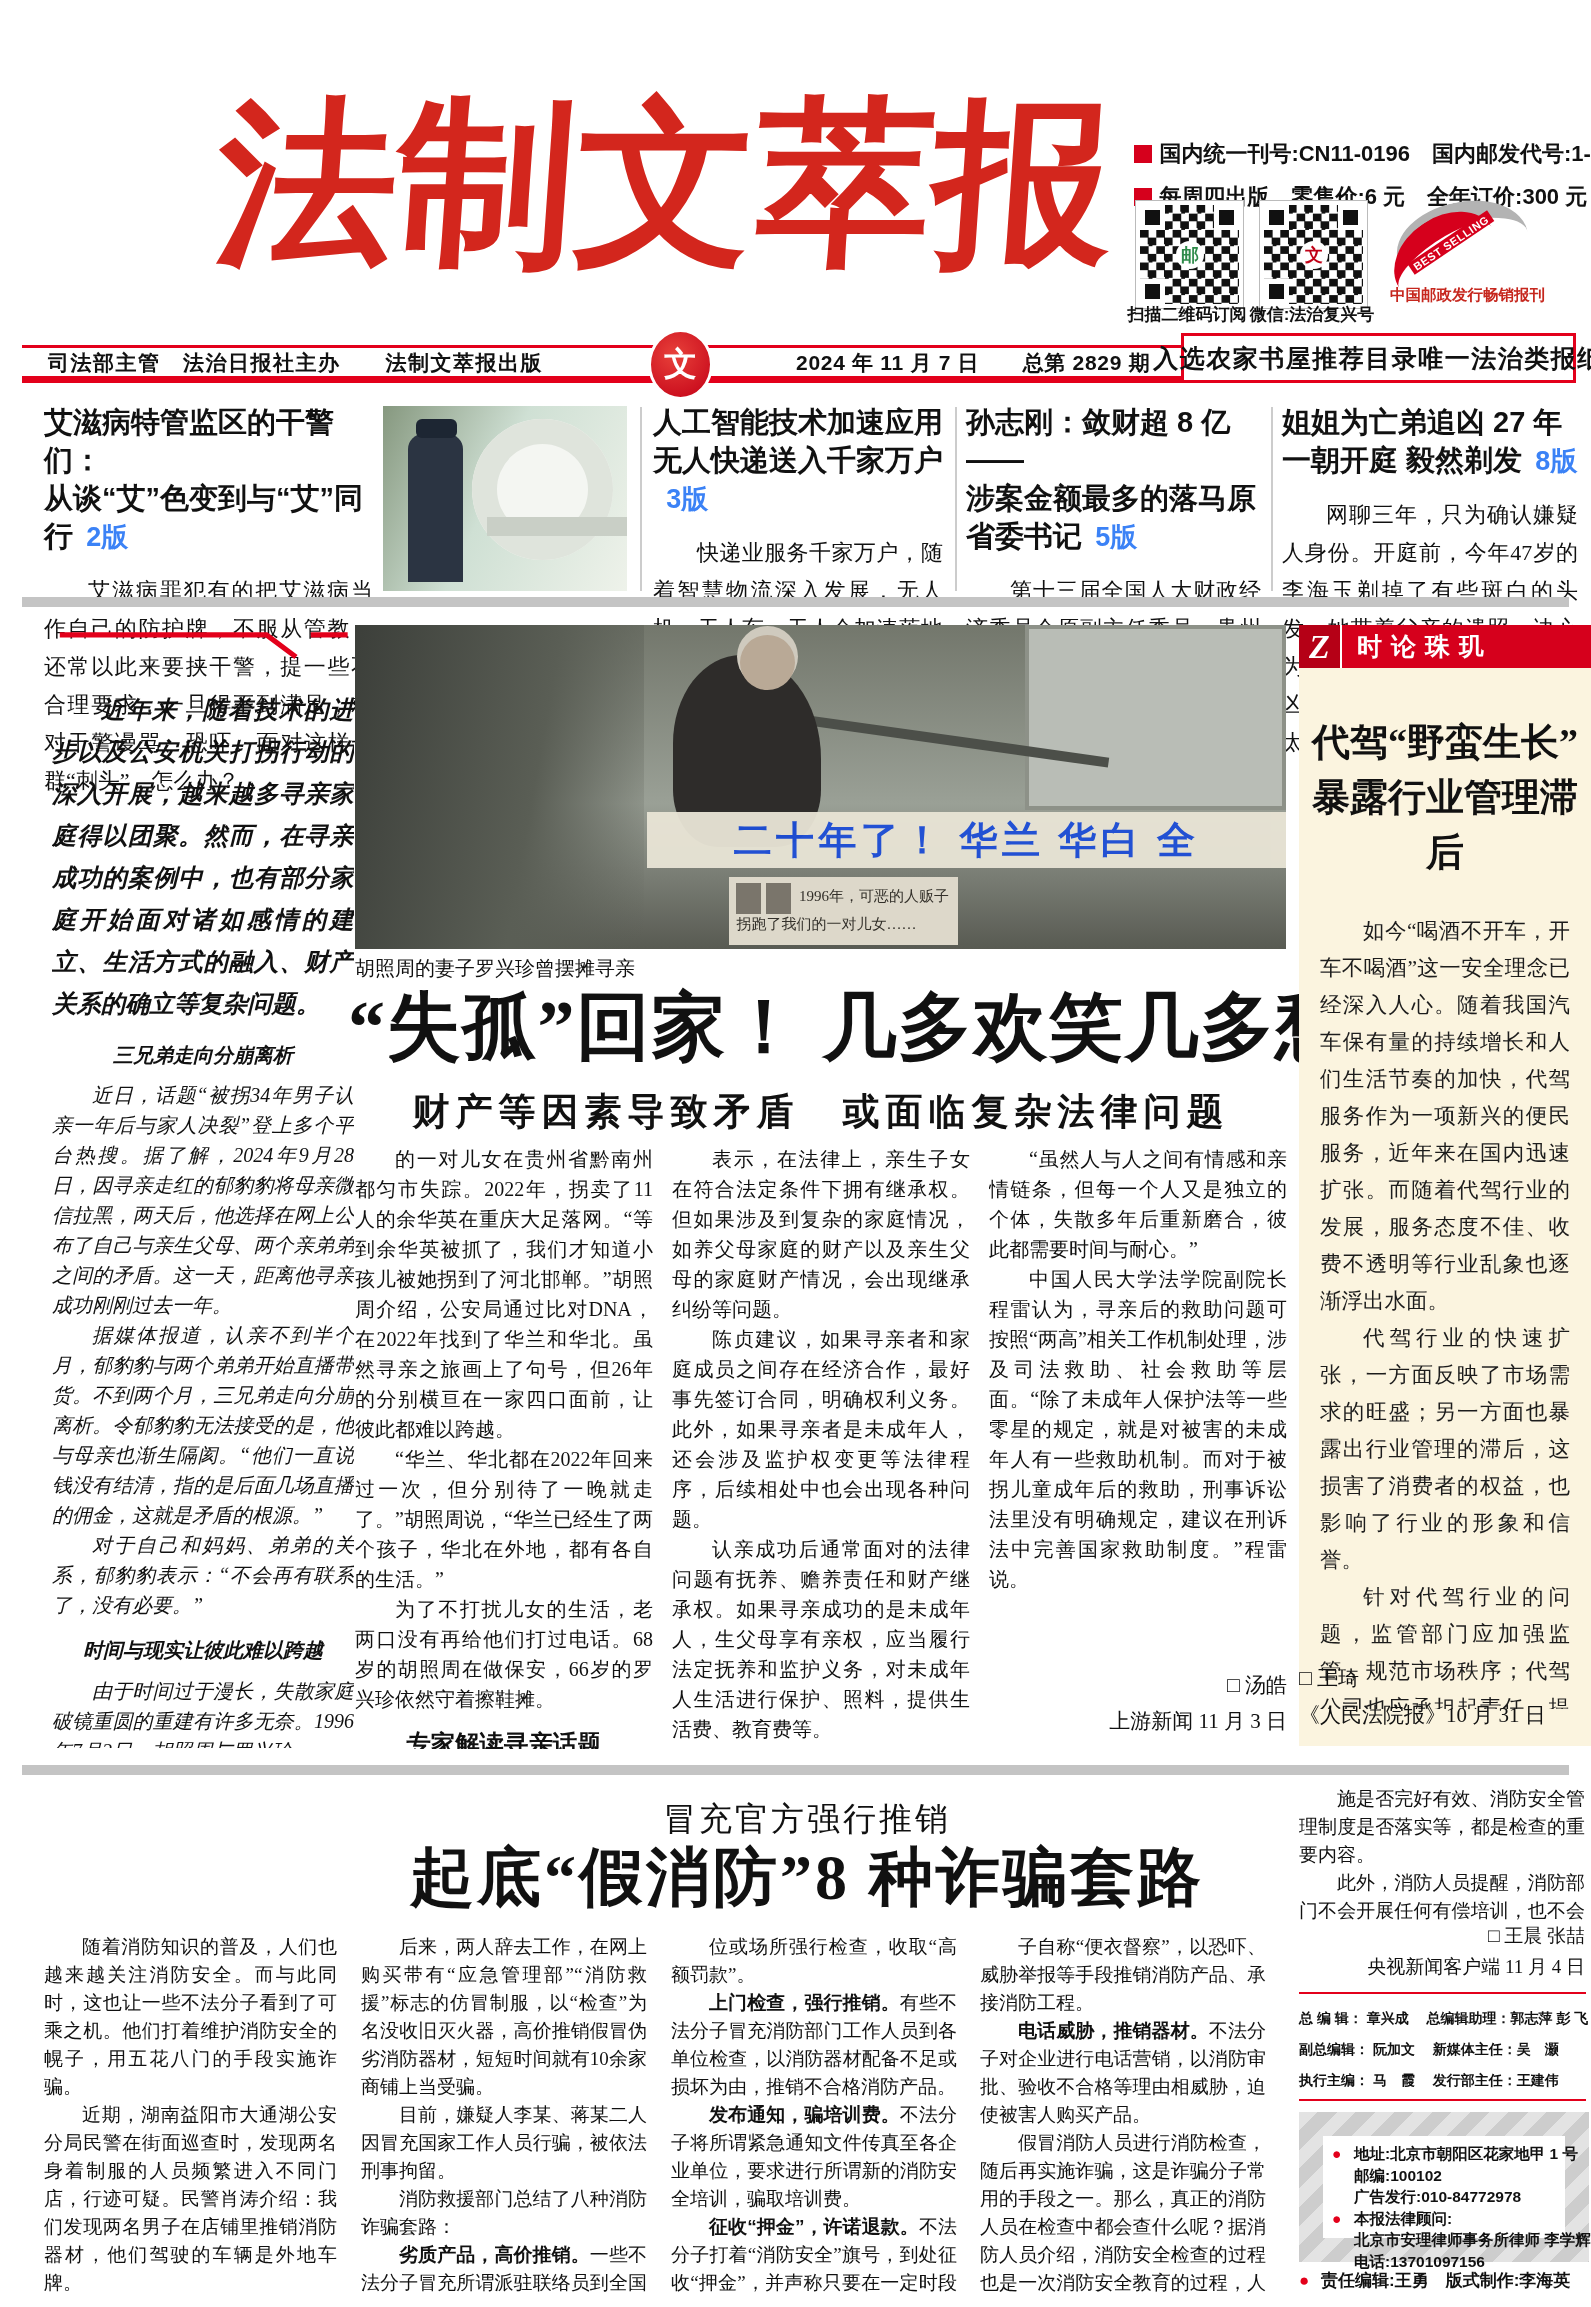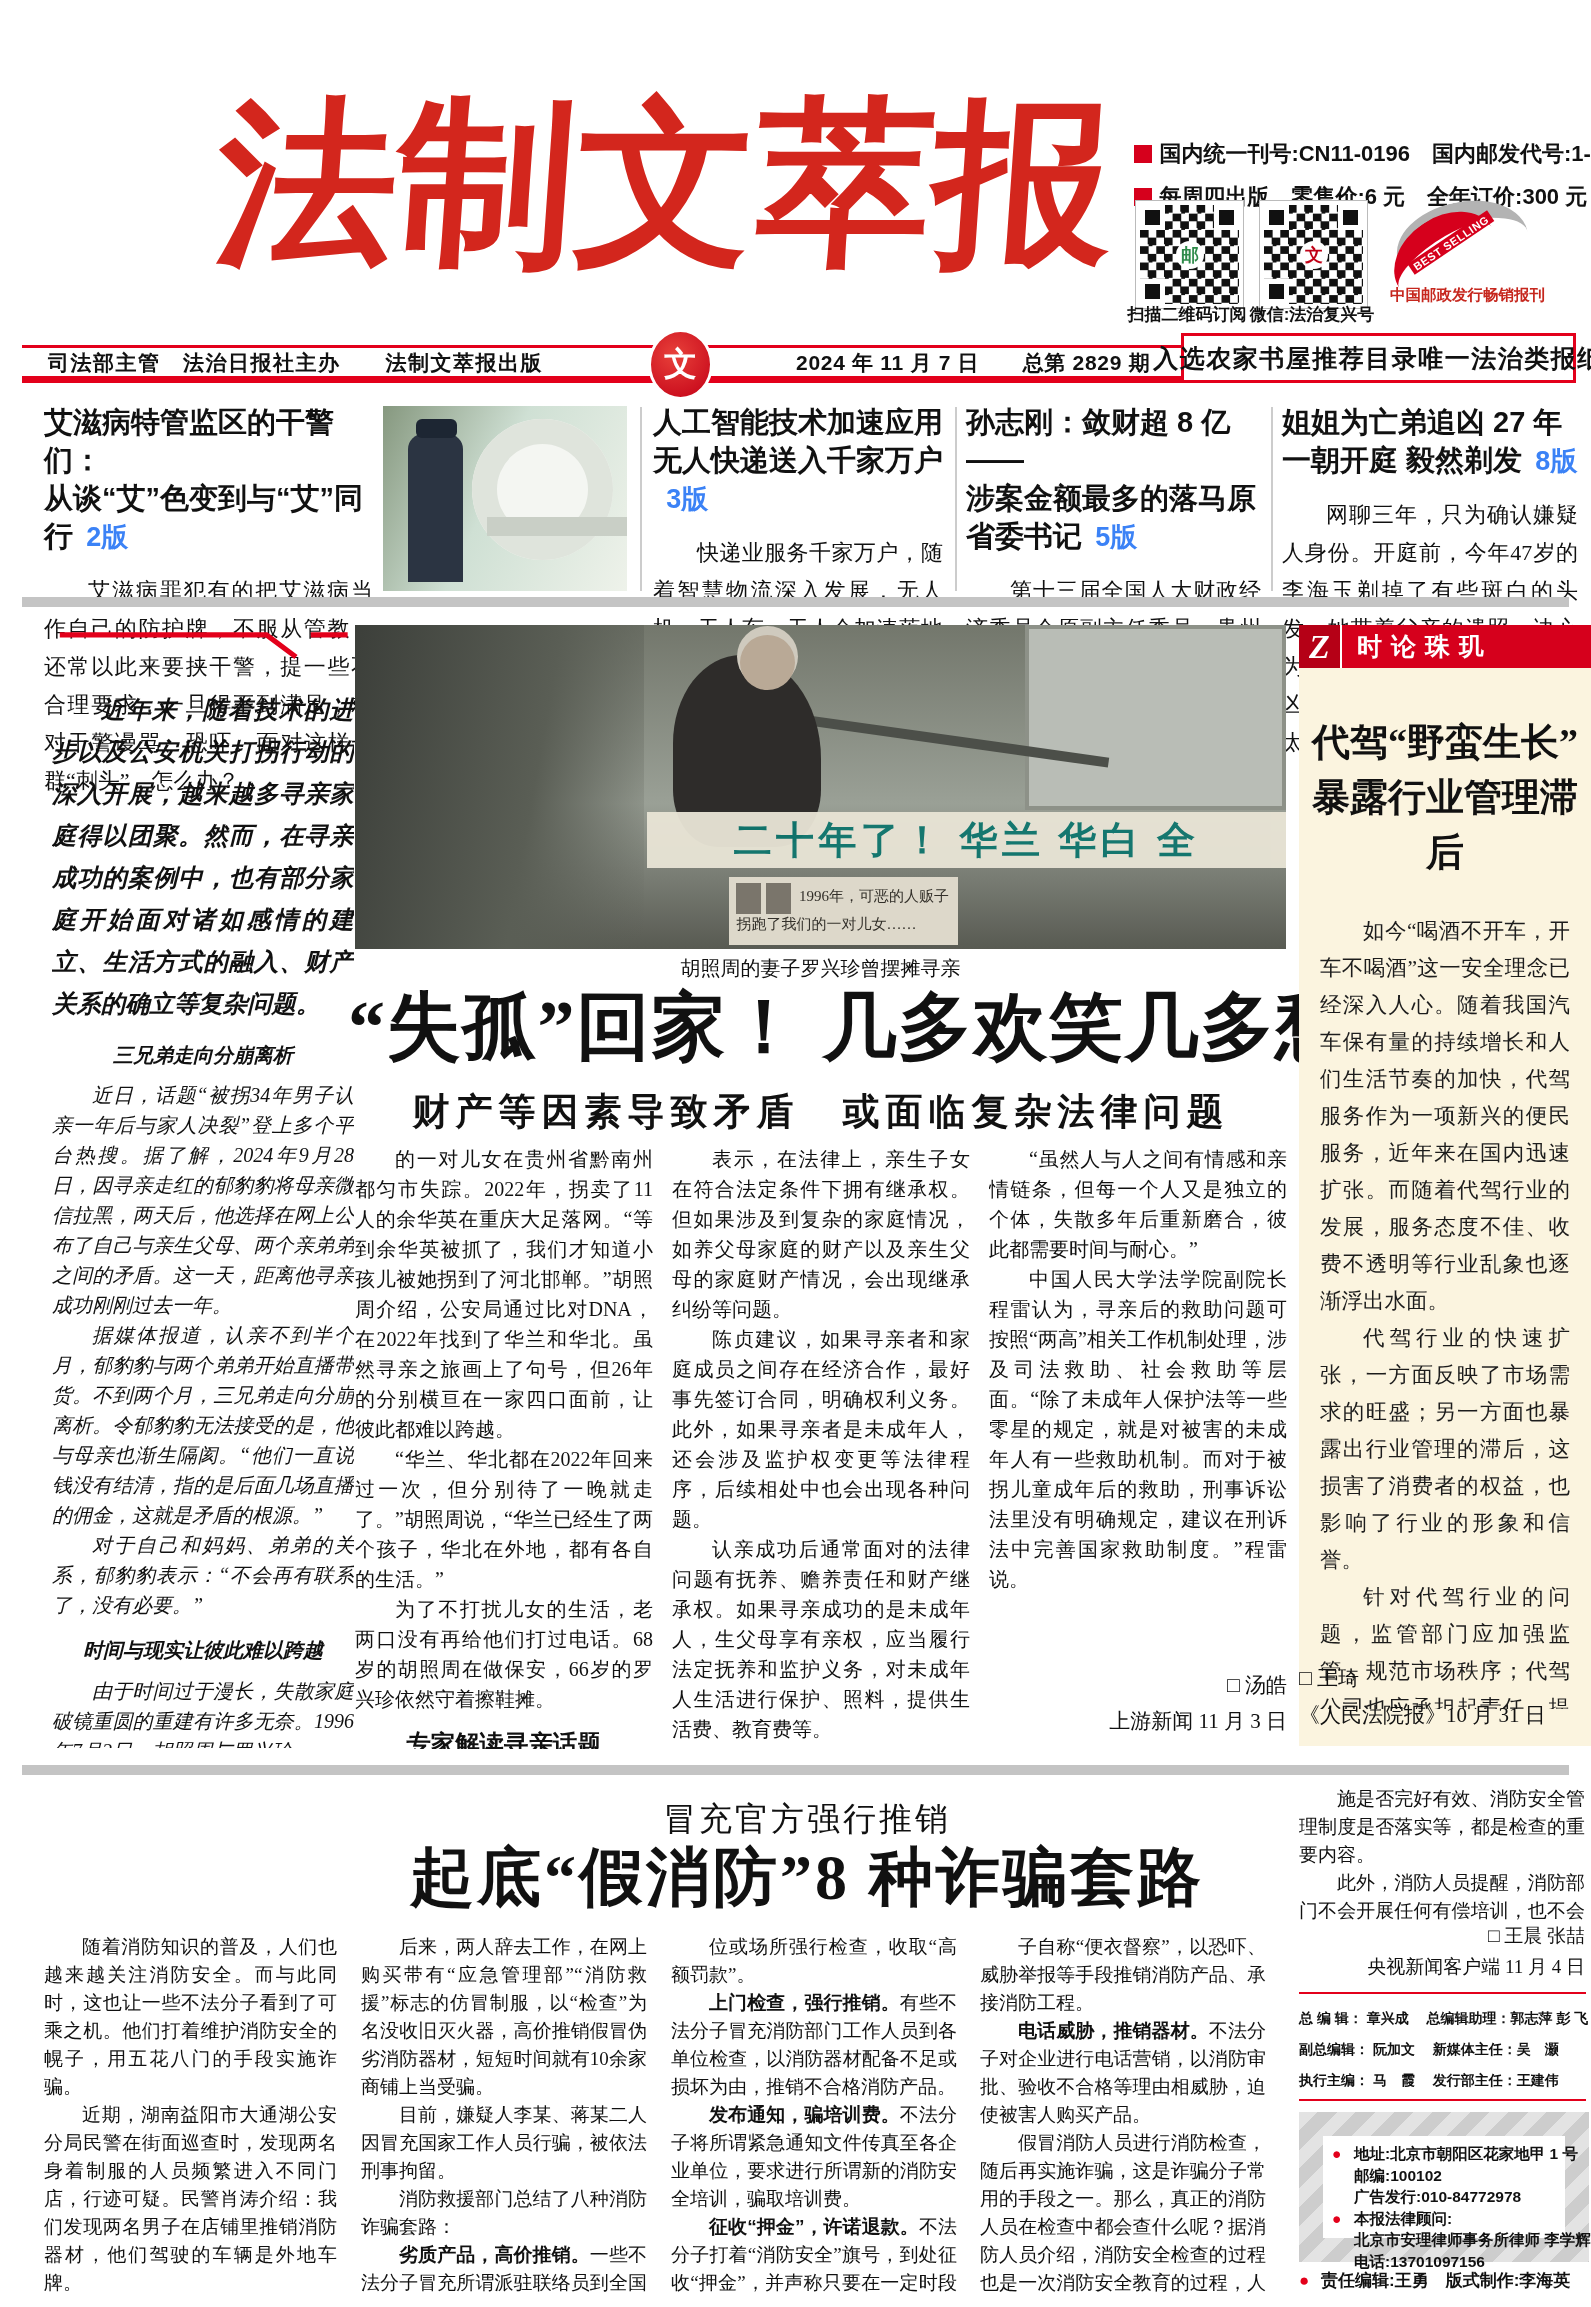--- a/index.html
+++ b/index.html
@@ -69,26 +69,26 @@
               background:linear-gradient(180deg,#73776c 0%,#9aa096 55%,#585a52 100%);}
   .crowd{position:absolute;left:0;top:0;width:289px;height:324px;
          background:linear-gradient(100deg,#3c3f3a 0%,#5a5e55 60%,rgba(90,94,85,0) 100%);}
   .woman{position:absolute;left:318px;top:30px;width:148px;height:192px;background:#2e2c2a;border-radius:46% 54% 30% 30%;}
   .woman-head{position:absolute;left:385px;top:10.4px;width:55px;height:55px;border-radius:50%;background:#b9a996;
               box-shadow:0 -6px 0 3px #cfcabe;}
   .cart{position:absolute;left:670px;top:0;width:261px;height:185px;background:#b9bdb6;border:4.4px solid #8d9188;
         box-sizing:border-box;}
   .cart-pole{position:absolute;left:444px;top:111px;width:311px;height:10.4px;background:#4c4f49;transform:rotate(8deg);}
   .photo-banner{position:absolute;left:292px;top:187px;width:639px;height:56px;background:#e9e5d6;opacity:.95;
-                display:flex;align-items:center;justify-content:center;color:#0f766e;font-weight:bold;
+                display:flex;align-items:center;justify-content:center;color:#1d4ed8;font-weight:bold;
                 font-size:38px;letter-spacing:4.4px;white-space:nowrap;overflow:hidden;}
   .photo-sign{position:absolute;left:374px;top:252px;width:229px;height:68px;background:#ddd8ca;color:#33302a;
               font-size:15px;line-height:21px;padding:4.4px 7.4px;box-sizing:border-box;text-align:left;}
   .sign-ph{display:inline-block;width:25px;height:31px;background:#7a756b;margin:1.5px 4.4px 0 0;vertical-align:middle;}
-  .main-caption{left:355px;top:955px;width:931px;text-align:center;font-size:20px;}
+  .main-caption{left:355px;top:955px;width:931px;text-align:left;font-size:20px;}
   .main-headline{left:348px;top:978px;width:946px;text-align:center;font-size:74px;font-weight:bold;
                  letter-spacing:1.5px;white-space:nowrap;}
   .main-subhead{left:348px;top:1087px;width:946px;text-align:center;font-size:37px;font-weight:600;letter-spacing:6px;
                 white-space:nowrap;}
   .mcol{top:1144px;width:298px;height:518px;overflow:hidden;}
   .mcolA{left:355px;height:605px;} .mcolB{left:672px;height:605px;} .mcolC{left:989px;}
   .byline{width:298px;text-align:right;font-size:21px;white-space:nowrap;}
 
   
   .sidebar{left:1299px;top:625px;width:292px;height:1121px;background:#fbf4df;}

